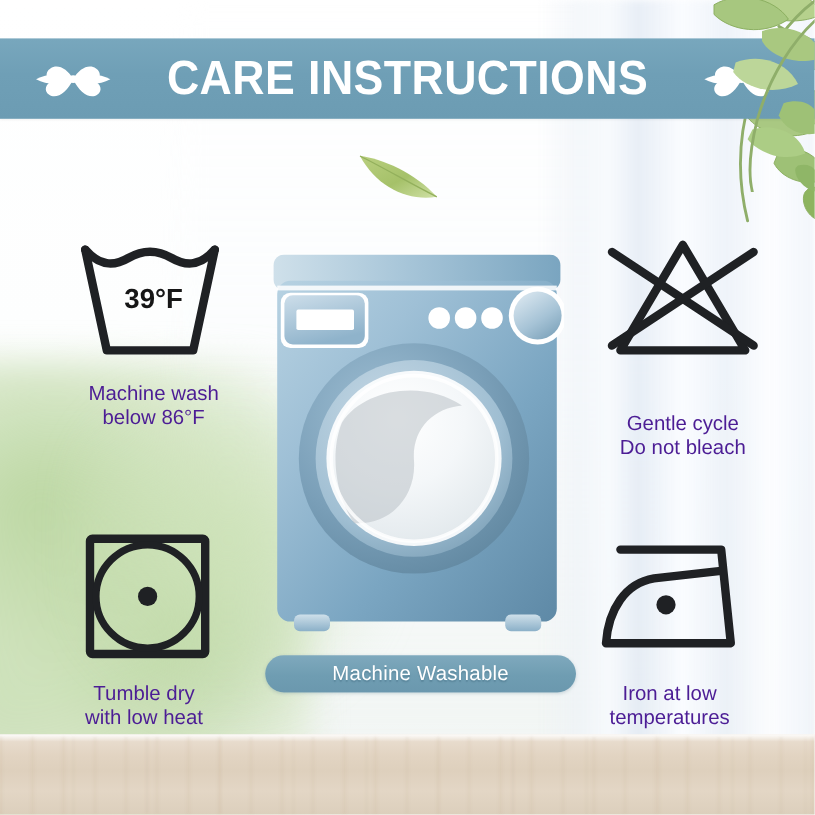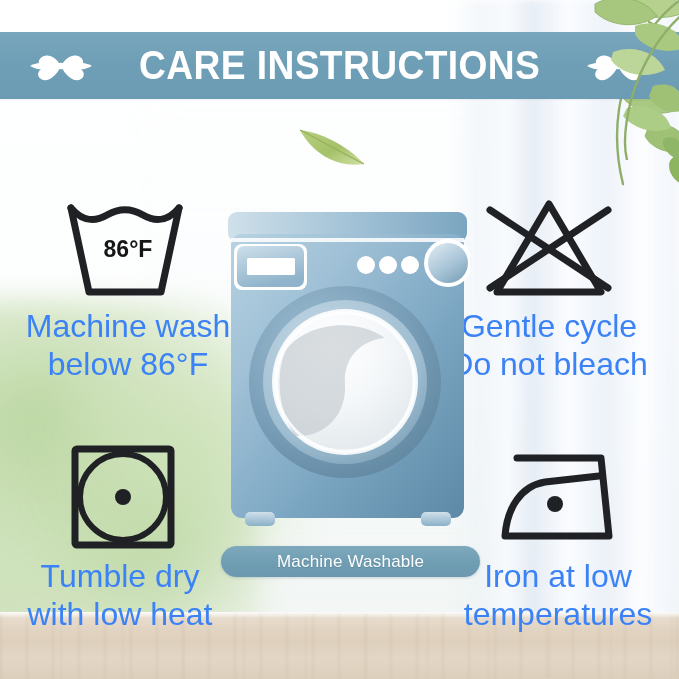--- a/index.html
+++ b/index.html
@@ -172,30 +172,30 @@
   
   .care-item {
     position: absolute;
     width: 220px;
     display: flex;
     flex-direction: column;
     align-items: center;
   }
   .care-icon { height: 110px; display: flex; align-items: center; justify-content: center; }
   .care-caption {
-    margin-top: 6px;
+    margin-top: 16px;
     text-align: center;
-    color: #3b82f6;
-    font-size: 32px;
+    color: #4c1d95;
+    font-size: 17px;
     line-height: 1.18;
     white-space: pre-line;
   }
 
   #item-wash   { left: 18px;  top: 192px; }
-  #item-bleach { left: 439px; top: 192px; }
+  #item-bleach { left: 459px; top: 192px; gap: 25px; }
   #item-dry    { left: 10px;  top: 442px; }
   #item-iron   { left: 448px; top: 442px; }
 
   .tub-temp {
     position: absolute;
     width: 100%;
     text-align: center;
     font-size: 23px;
     font-weight: bold;
     color: #161616;
@@ -320,21 +320,21 @@
       <path d="M150 22 C126 42 106 74 96 110 C90 134 88 154 92 170" stroke="#8fae6a" stroke-width="2.4" fill="none" stroke-linecap="round"></path>
     </svg>
   </div>
 
   <div class="care-item" id="item-wash">
     <div class="care-icon icon-wrap">
       <svg viewBox="0 0 150 110" width="150" height="110">
         <path d="M18 16 C30 30 42 30 54 23 C66 16 78 16 90 23 C102 30 114 30 126 16" stroke="#1f2124" stroke-width="7" fill="none" stroke-linecap="round" stroke-linejoin="round"></path>
         <path d="M18 16 L36 100 L108 100 L126 16" stroke="#1f2124" stroke-width="7" fill="none" stroke-linecap="round" stroke-linejoin="round"></path>
       </svg>
-      <span class="tub-temp">86°F</span>
+      <span class="tub-temp">39°F</span>
     </div>
     <div class="care-caption">Machine wash
 below 86°F</div>
   </div>
 
   <div class="care-item" id="item-bleach">
     <div class="care-icon">
       <svg viewBox="0 0 150 110" width="150" height="110">
         <path d="M75 12 L127 100 L23 100 Z" stroke="#1f2124" stroke-width="7" fill="none" stroke-linejoin="round"></path>
         <path d="M16 18 L134 96" stroke="#1f2124" stroke-width="7" fill="none" stroke-linecap="round"></path>

